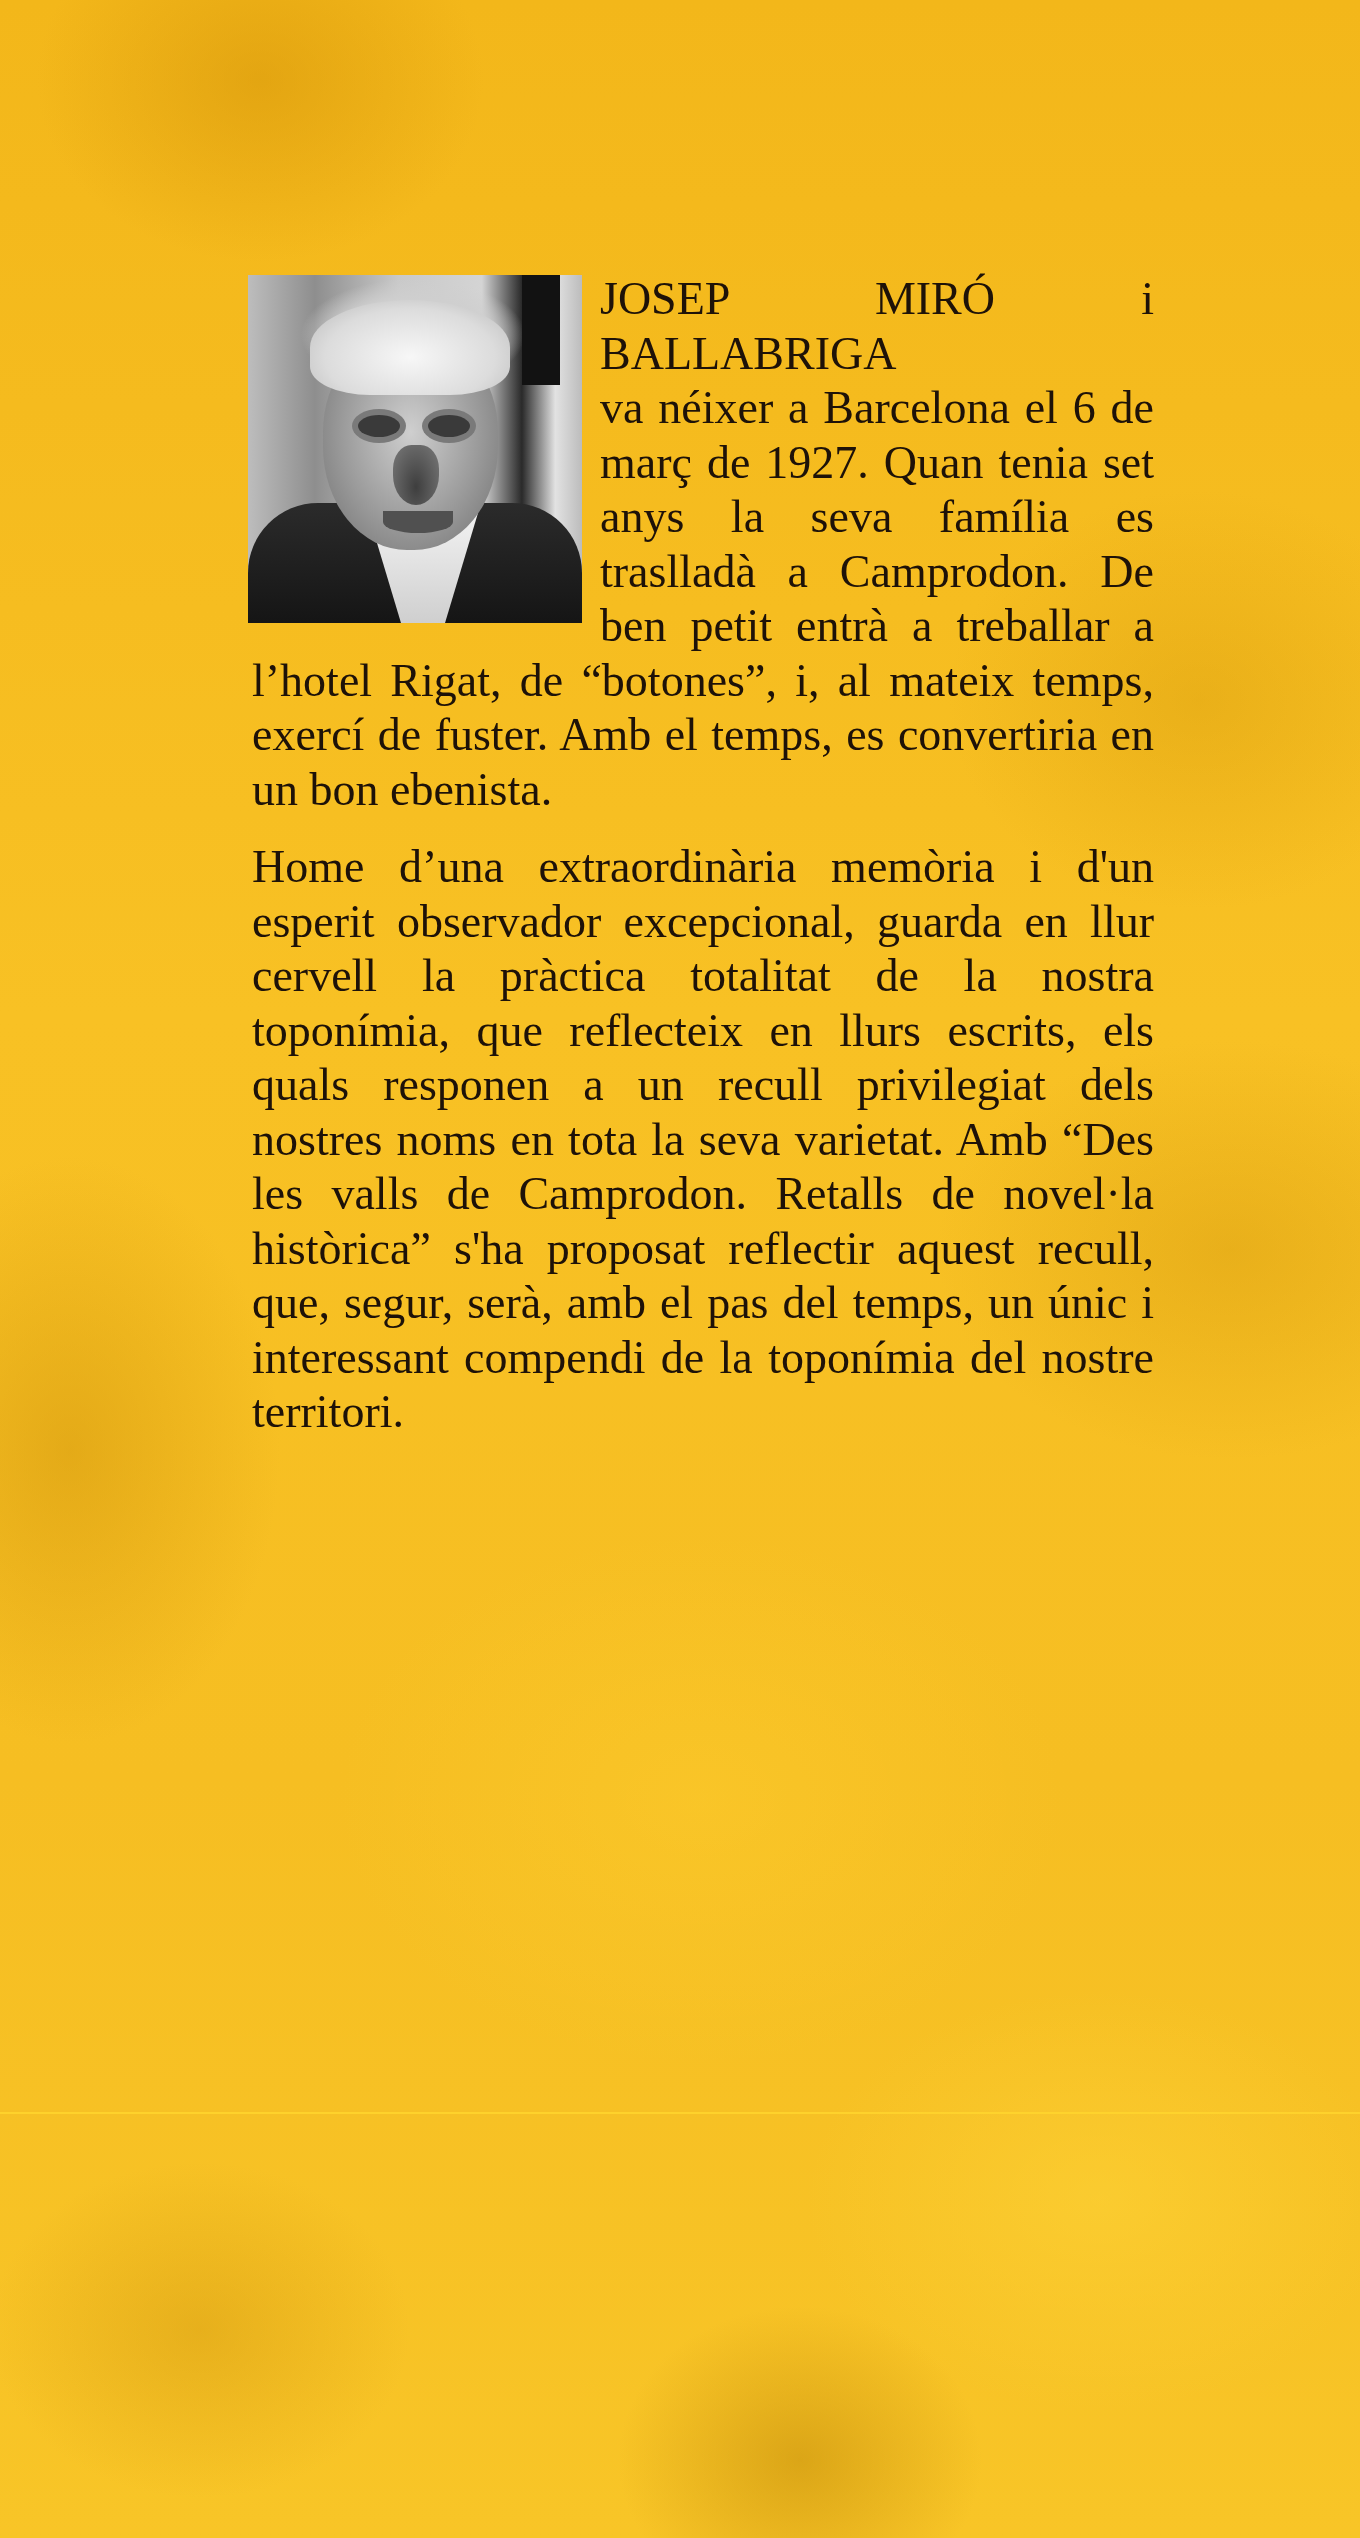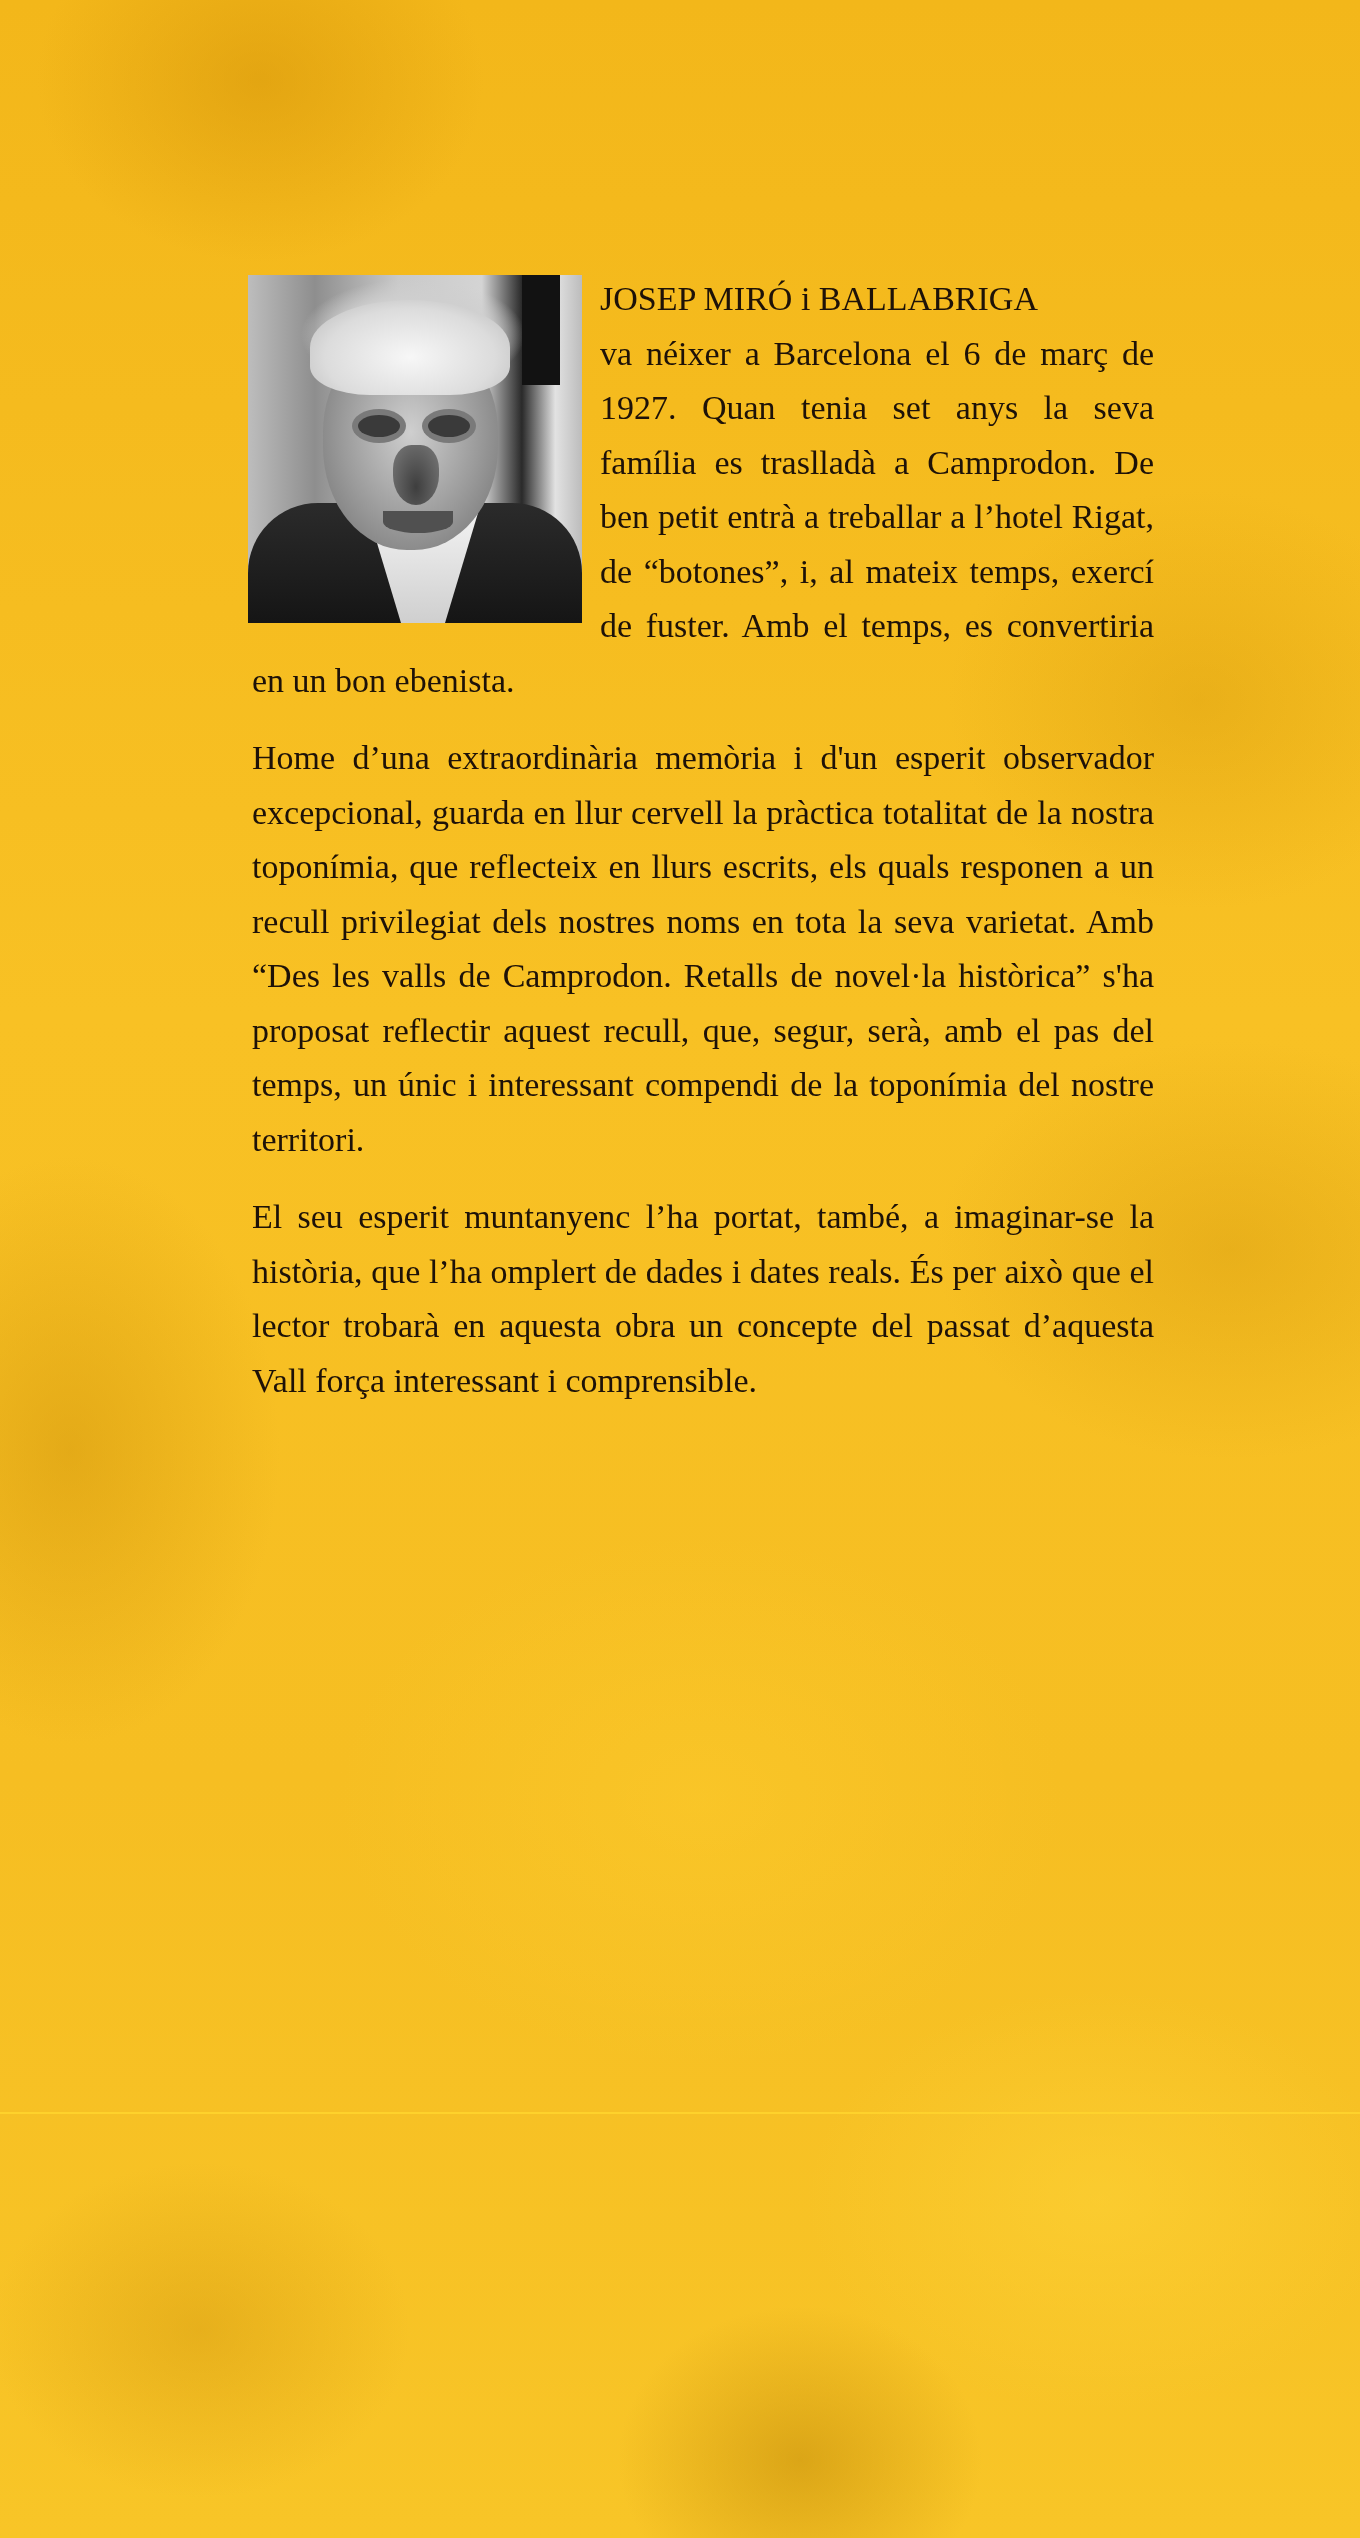--- a/index.html
+++ b/index.html
@@ -31,21 +31,21 @@
       height: 2px;
       background: #ffd52e;
       opacity: 0.85;
     }
     .content {
       position: absolute;
       left: 252px;
       top: 272px;
       width: 902px;
       font-family: "Liberation Serif", "DejaVu Serif", serif;
-      font-size: 34px;
+      font-size: 46px;
       line-height: 54.5px;
       color: #1e1208;
       text-align: justify;
       hyphens: manual;
     }
     .content p {
       margin: 0 0 23px 0;
     }
     .photo {
       float: left;
@@ -145,14 +145,13 @@
     <div class="collar"></div>
     <div class="face"></div>
     <div class="hair"></div>
     <div class="eye left"></div>
     <div class="eye right"></div>
     <div class="nose"></div>
     <div class="mouth"></div>
   </div>
   <p><span>JOSEP MIRÓ i BALLABRIGA</span><br><span>va néixer a Barcelona el 6 de març de 1927. Quan tenia set anys la seva família es traslladà a Camprodon. De ben petit entrà a treballar a l’hotel Rigat, de “botones”, i, al mateix temps, exercí de fuster. Amb el temps, es convertiria en un bon ebenista.</span></p>
   <p>Home d’una extraordinària memòria i d'un esperit observador excepcional, guarda en llur cervell la pràc­tica totalitat de la nostra toponímia, que reflecteix en llurs escrits, els quals responen a un recull privilegiat dels nostres noms en tota la seva varietat. Amb “Des les valls de Camprodon. Retalls de novel·la històrica” s'ha proposat reflectir aquest recull, que, segur, serà, amb el pas del temps, un únic i interessant compen­di de la toponímia del nostre territori.</p>
-  <p>El seu esperit muntanyenc l’ha portat, també, a imaginar-se la història, que l’ha omplert de dades i dates reals. És per això que el lector trobarà en aquesta obra un concepte del passat d’aquesta Vall força interessant i comprensible.</p>
 </div>
 
 </body></html>

